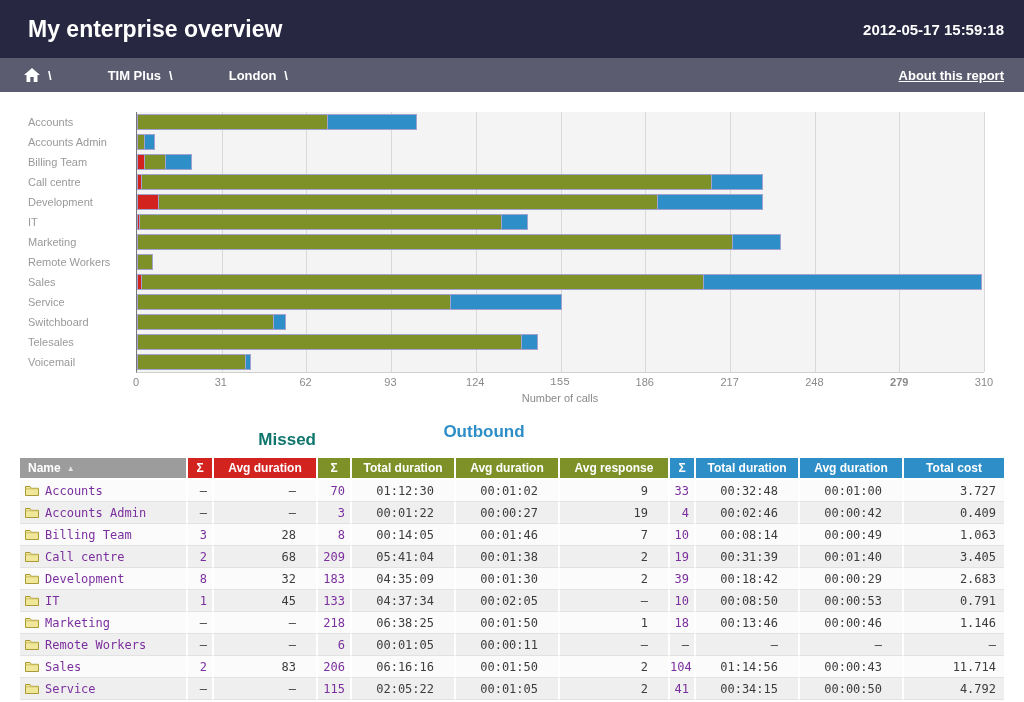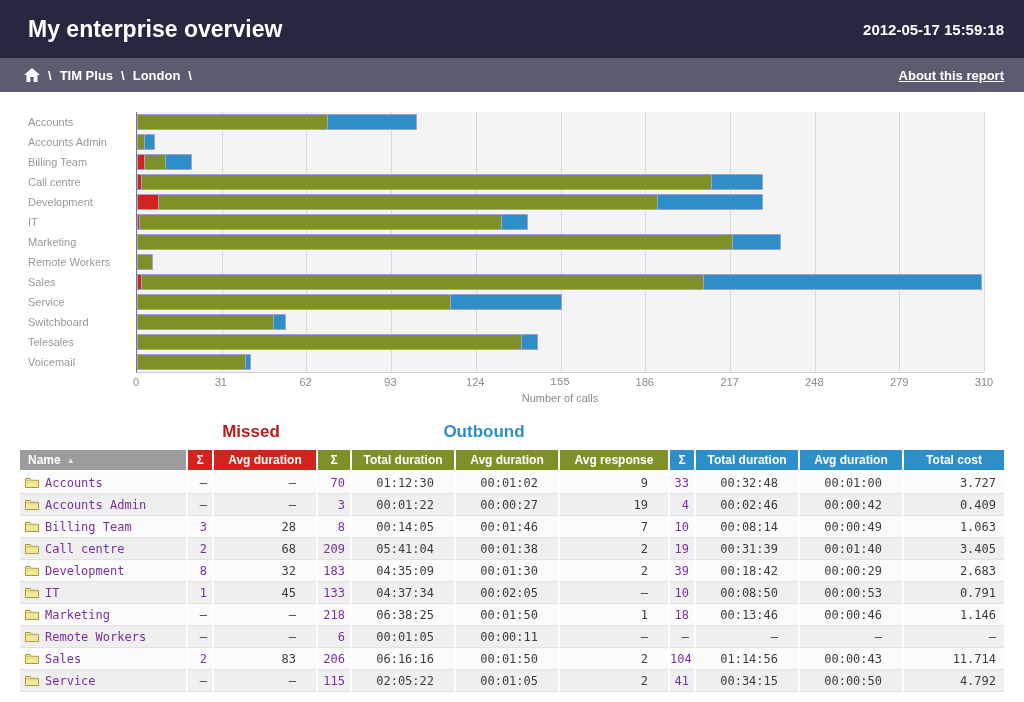--- a/index.html
+++ b/index.html
@@ -14,21 +14,21 @@
   }
   .page-title{color:#fff;font-size:23px;font-weight:bold;margin:0;}
   .timestamp{color:#fff;font-size:15px;font-weight:bold;}
   
   .crumb-bar{
     height:34px;background:#5c5c71;display:flex;align-items:center;
     padding:0 20px 0 24px;box-sizing:border-box;color:#fff;
     font-size:13px;font-weight:bold;
   }
   .crumb-bar .sep{margin:0 8px;}
-  .crumb-link{cursor:pointer;}
+  .crumb-link{cursor:pointer;margin-left:48px;}
   .about-link{margin-left:auto;cursor:pointer;text-decoration:underline;}
   .home-icon{display:inline-flex;align-items:center;cursor:pointer;}
   
   .chart{margin-top:20px;}
   .chart-body{display:flex;}
   .cat-labels{width:136px;box-sizing:border-box;}
   .cat-label{
     height:20px;line-height:20px;padding-left:28px;color:#999;
     font-size:11px;white-space:nowrap;box-sizing:border-box;
   }
@@ -48,21 +48,21 @@
   }
   .axis-title{
     margin-left:136px;width:848px;text-align:center;color:#8a8a8a;
     font-size:11px;margin-top:3px;
   }
   
   .summary-heads{
     display:flex;margin:18px 0 8px 20px;width:984px;font-size:17px;font-weight:bold;
   }
   .summary-heads .spacer{width:166px;}
-  .head-missed{width:130px;text-align:center;color:#b91c1c;}
+  .head-missed{width:130px;text-align:right;color:#0f766e;margin-top:8px;}
   .head-answered{width:352px;text-align:center;color:#7d9128;}
   .head-outbound{width:336px;text-align:center;color:#2e8ec7;}
   
   table{
     margin-left:20px;width:984px;border-collapse:separate;border-spacing:0;
     table-layout:fixed;
   }
   th,td{box-sizing:border-box;}
   th{
     height:22px;color:#fff;font-size:12px;font-weight:bold;text-align:center;
@@ -226,21 +226,21 @@
   <div class="x-axis">
       <span class="x-tick" style="left: 0%;">0</span>
       <span class="x-tick" style="left: 10%;">31</span>
       <span class="x-tick" style="left: 20%;">62</span>
       <span class="x-tick" style="left: 30%;">93</span>
       <span class="x-tick" style="left: 40%;">124</span>
       <span class="x-tick" style="left: 50%; font-family: Liberation Mono, monospace;">155</span>
       <span class="x-tick" style="left: 60%;">186</span>
       <span class="x-tick" style="left: 70%;">217</span>
       <span class="x-tick" style="left: 80%;">248</span>
-      <span class="x-tick" style="left: 90%;">279</span>
+      <span class="x-tick" style="left: 90%; font-weight: bold;">279</span>
       <span class="x-tick" style="left: 100%;">310</span>
     </div>
   <div class="axis-title">Number of calls</div>
 </div>
 
 <div class="summary-heads">
   <div class="spacer"></div>
   <div class="head-missed">Missed</div>
   <div class="head-outbound">Outbound</div>
 </div>

